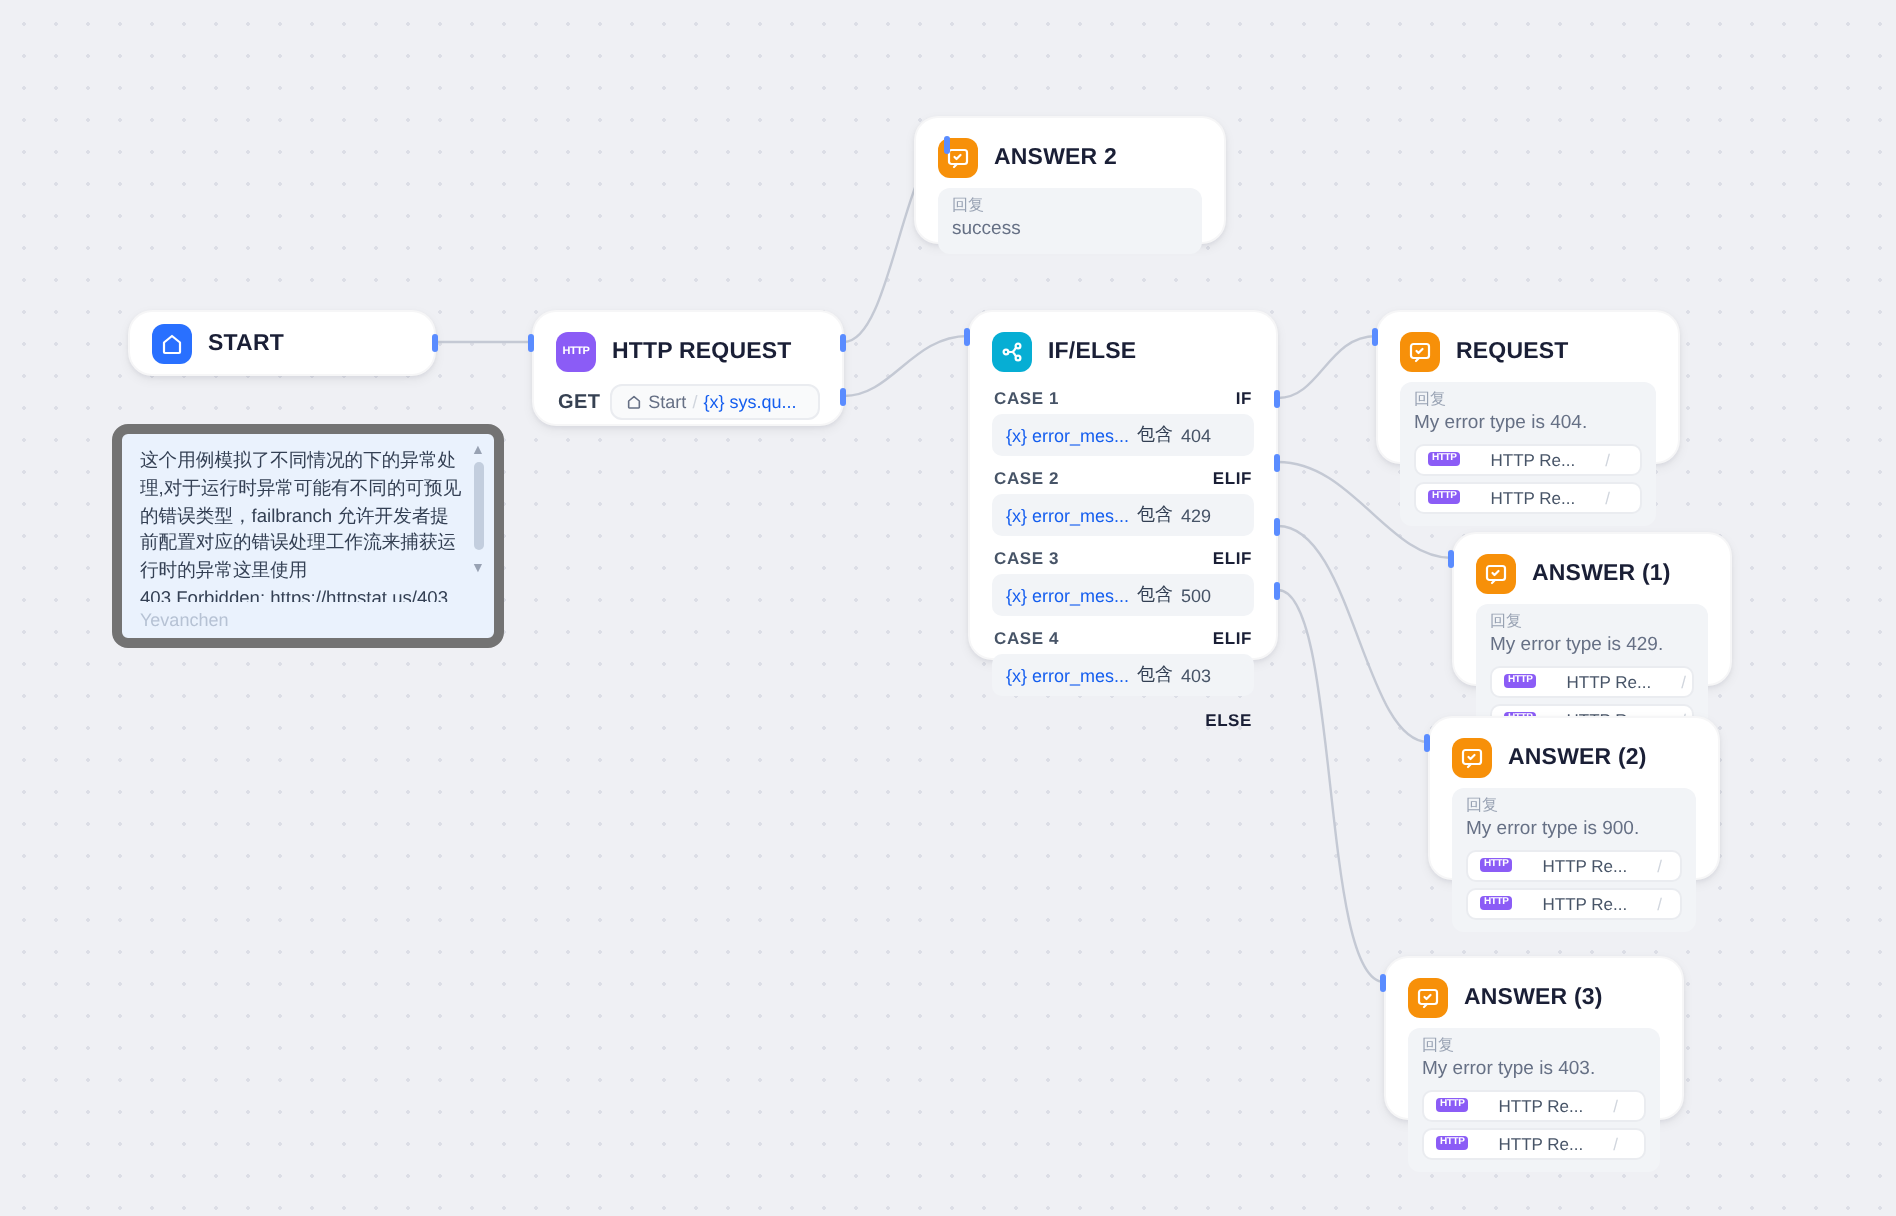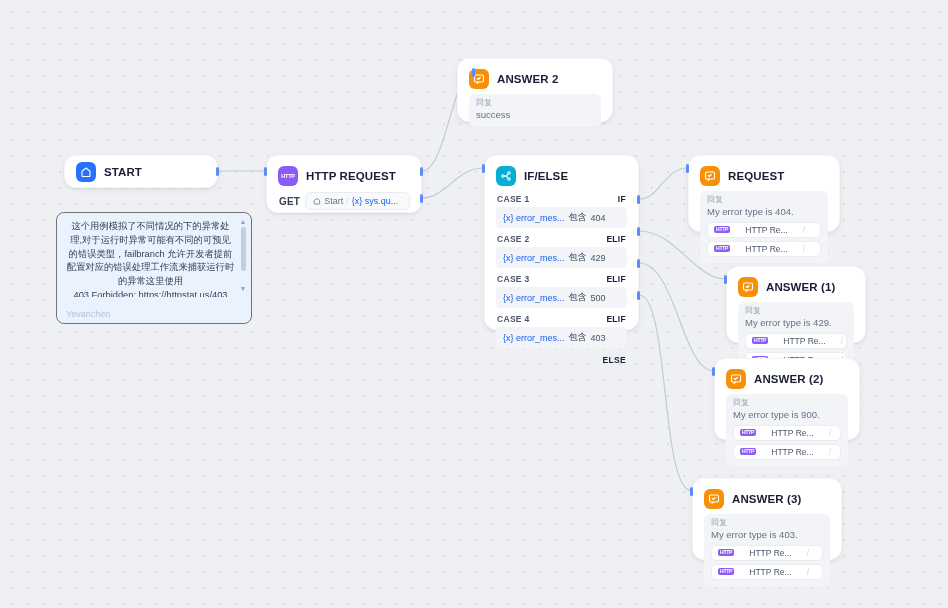--- a/index.html
+++ b/index.html
@@ -136,25 +136,24 @@
   .chip .badge {
     font-size: 5px; font-weight: bold; color: #fff;
     background: #8b5cf6; border-radius: 2px; padding: 1px 2px;
     letter-spacing: -.2px; line-height: 1;
   }
 
   
   .note {
     position: absolute;
     background: #eaf2fd;
-    border: 1px solid #737373;
+    border: 5px solid #737373;
     border-radius: 8px;
     z-index: 2;
     overflow: hidden;
-    text-align: center;
   }
   .note-inner {
     padding: 7px 16px 4px 9px;
     font-size: 9.3px;
     color: #344054;
     line-height: 1.48;
     height: 84px;
     overflow: hidden;
   }
   .note-inner p { margin: 0; }

